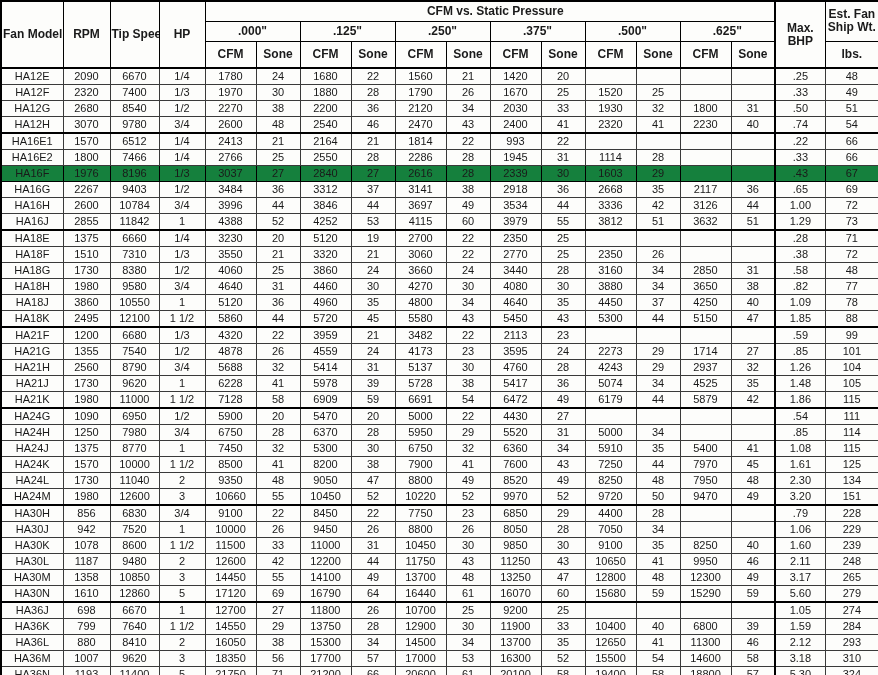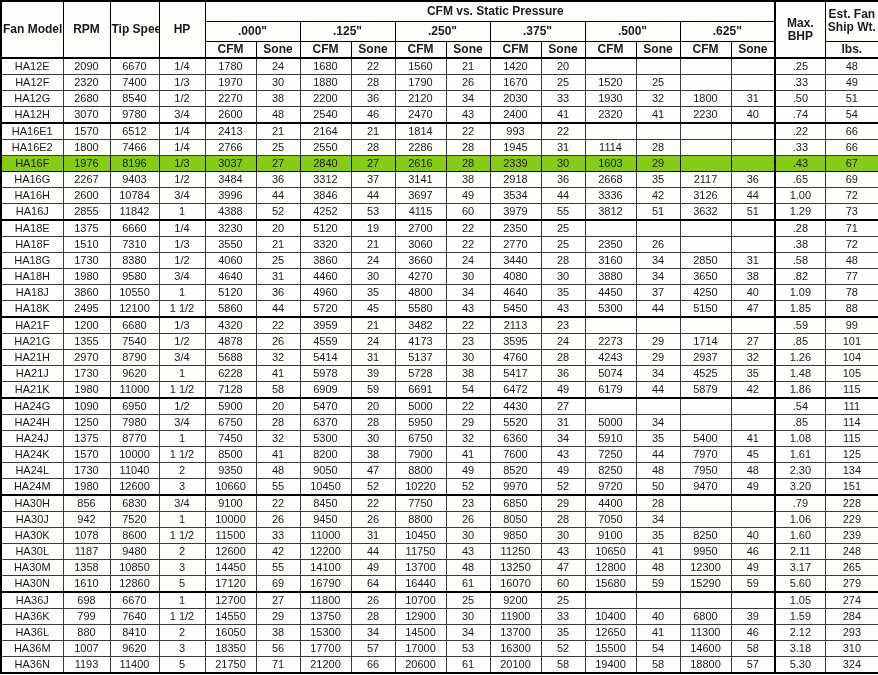--- a/index.html
+++ b/index.html
@@ -32,24 +32,24 @@
     background:#fdfdfb;
     padding:1px 1px;
   }
   td{
     font-size:11px;
     height:15px;
     line-height:15px;
   }
   thead tr.title-row th.title-cell{height:20px;padding-left:12px;}
   thead tr.pressure-row th{height:20px;}
-  thead tr.sub-row th{height:17px;font-size:12px;}
+  thead tr.sub-row th{height:27px;font-size:12px;}
   thead th{border-color:#000;}
   tbody td{border-color:#3a3a3a;}
-  tbody tr.hl td{background:#84cc16;border-color:#000;}
+  tbody tr.hl td{background:#15803d;border-color:#000;}
   tbody tr.gend td{border-bottom:2px solid #000;}
   td.bhp-col, th.bhp-head{border-left:2px solid #000;}
   thead tr.sub-row th, thead tr.pressure-row th{border-color:#000;}
   thead{border-bottom:2px solid #000;}
 </style>
 </head>
 <body>
 
 <div class="page">
   <table class="fan-table">
@@ -463,21 +463,21 @@
           <td>24</td>
           <td>2273</td>
           <td>29</td>
           <td>1714</td>
           <td>27</td>
           <td class="bhp-col">.85</td>
           <td>101</td>
         </tr>
         <tr>
           <td>HA21H</td>
-          <td>2970</td>
+          <td>2560</td>
           <td>8790</td>
           <td>3/4</td>
           <td>5688</td>
           <td>32</td>
           <td>5414</td>
           <td>31</td>
           <td>5137</td>
           <td>30</td>
           <td>4760</td>
           <td>28</td>

